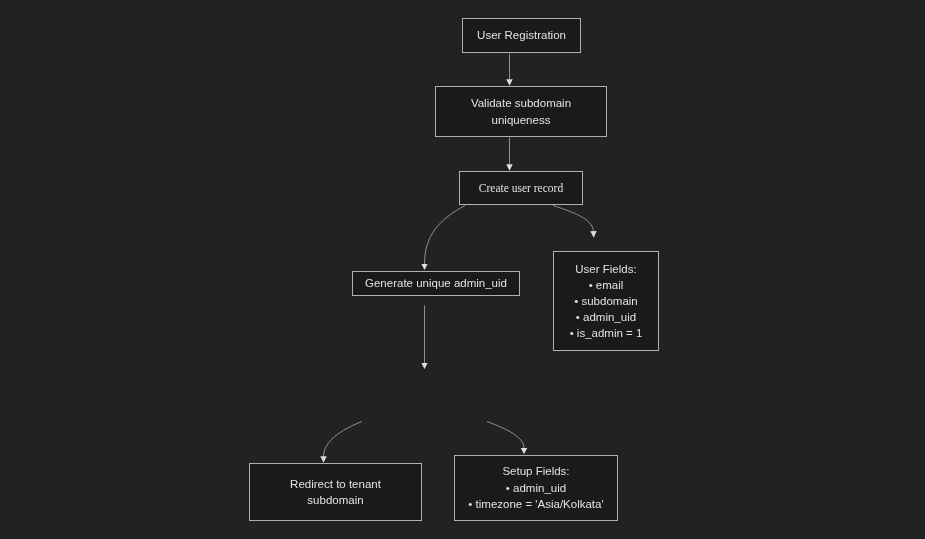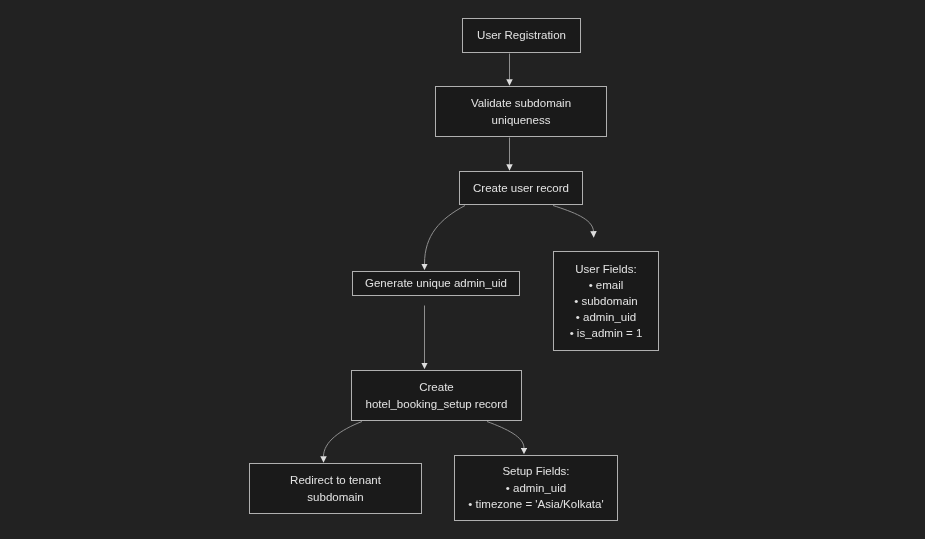--- a/index.html
+++ b/index.html
@@ -40,25 +40,25 @@
     align-items: center;
     justify-content: center;
     text-align: center;
     white-space: nowrap;
     margin-left: 12px;
   }
   .node span { display: block; }
   
   .n-user-registration   { left: 450px; top: 18px;  width: 119px; height: 35px; }
   .n-validate-subdomain  { left: 423px; top: 86px;  width: 172px; height: 51px; }
-  .n-create-user-record  { left: 447px; top: 171px; width: 124px; height: 34px; }
+  .n-create-user-record  { left: 447px; top: 171px; width: 124px; height: 34px; font-family: Liberation Serif, serif; }
   .n-user-fields         { left: 541px; top: 251px; width: 106px; height: 100px; line-height: 16px; }
   .n-generate-admin-uid  { left: 340px; top: 271px; width: 168px; height: 25px; }
   .n-create-setup-record { left: 339px; top: 370px; width: 171px; height: 51px; }
-  .n-redirect-tenant     { left: 237px; top: 463px; width: 173px; height: 51px; }
+  .n-redirect-tenant     { left: 237px; top: 463px; width: 173px; height: 58px; }
   .n-setup-fields        { left: 442px; top: 455px; width: 164px; height: 66px; line-height: 16.5px; text-align: center; }
 </style>
 </head>
 <body>
 
 <div class="canvas">
 
   <svg class="edges" width="925" height="539" viewBox="0 0 925 539" xmlns="http://www.w3.org/2000/svg">
     <defs>
       <marker id="arrowhead" viewBox="0 0 10 10" refX="0.5" refY="5" markerWidth="6.5" markerHeight="6.5" orient="auto">
@@ -92,24 +92,20 @@
     <span>• email</span>
     <span>• subdomain</span>
     <span>• admin_uid</span>
     <span>• is_admin = 1</span>
   </div>
 
   <div class="node n-generate-admin-uid">
     <span>Generate unique admin_uid</span>
   </div>
 
-  <div class="node n-create-setup-record">
-    <span>Create</span>
-    <span>hotel_booking_setup record</span>
-  </div>
 
   <div class="node n-redirect-tenant">
     <span>Redirect to tenant</span>
     <span>subdomain</span>
   </div>
 
   <div class="node n-setup-fields">
     <span>Setup Fields:</span>
     <span>• admin_uid</span>
     <span>• timezone = 'Asia/Kolkata'</span>

